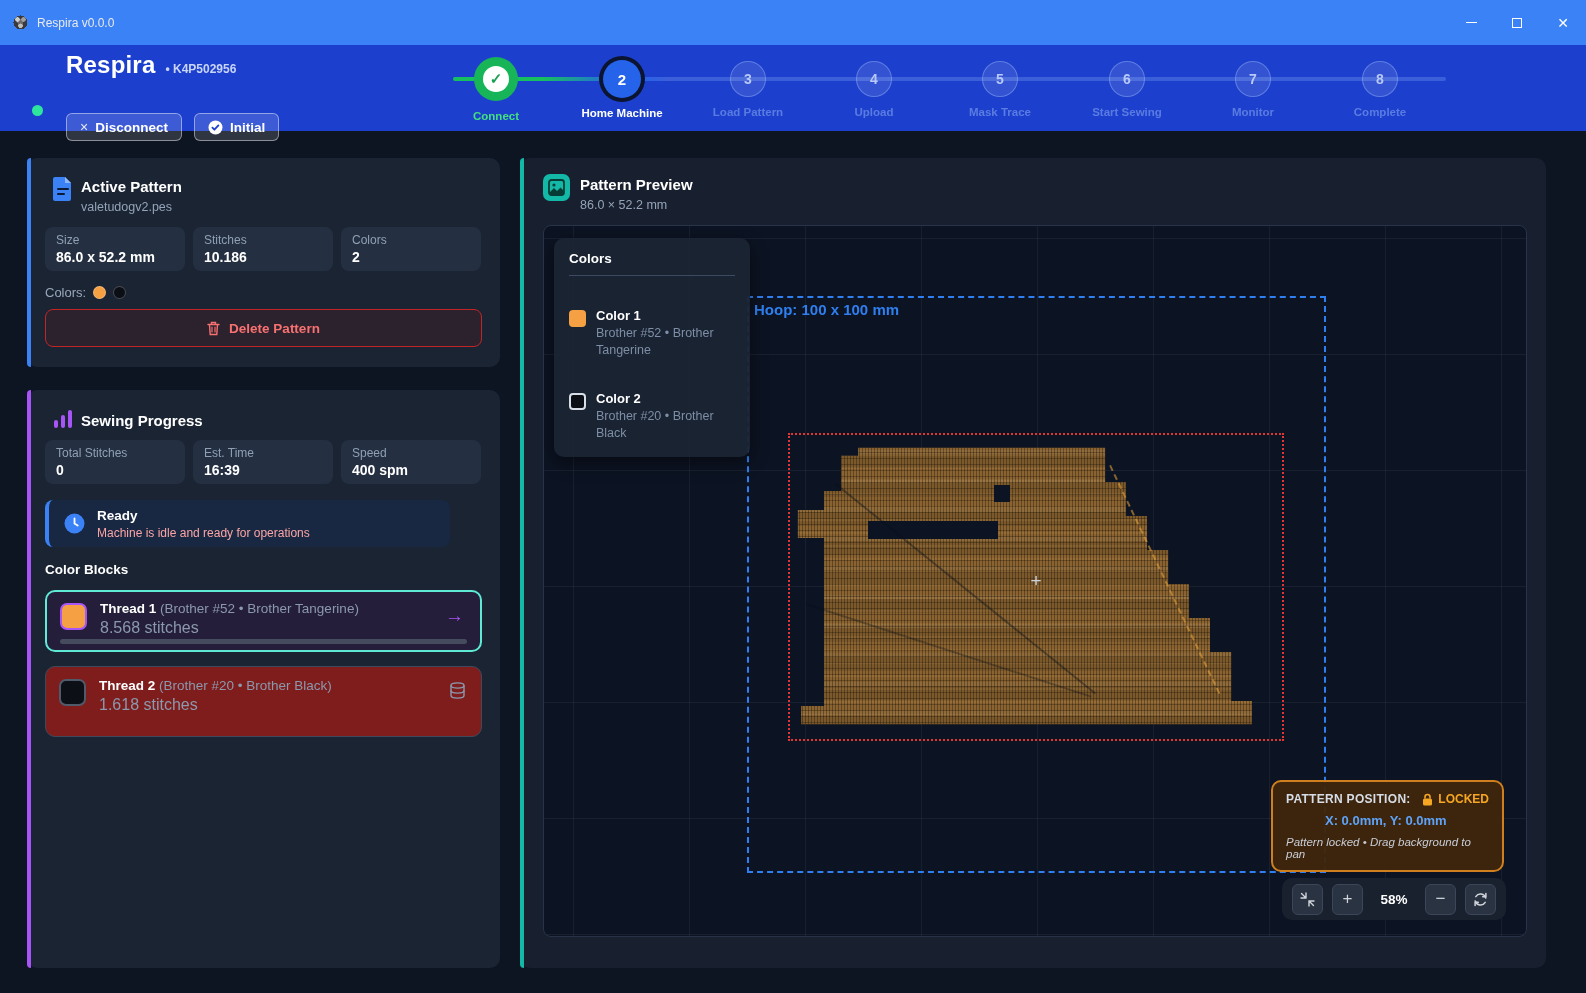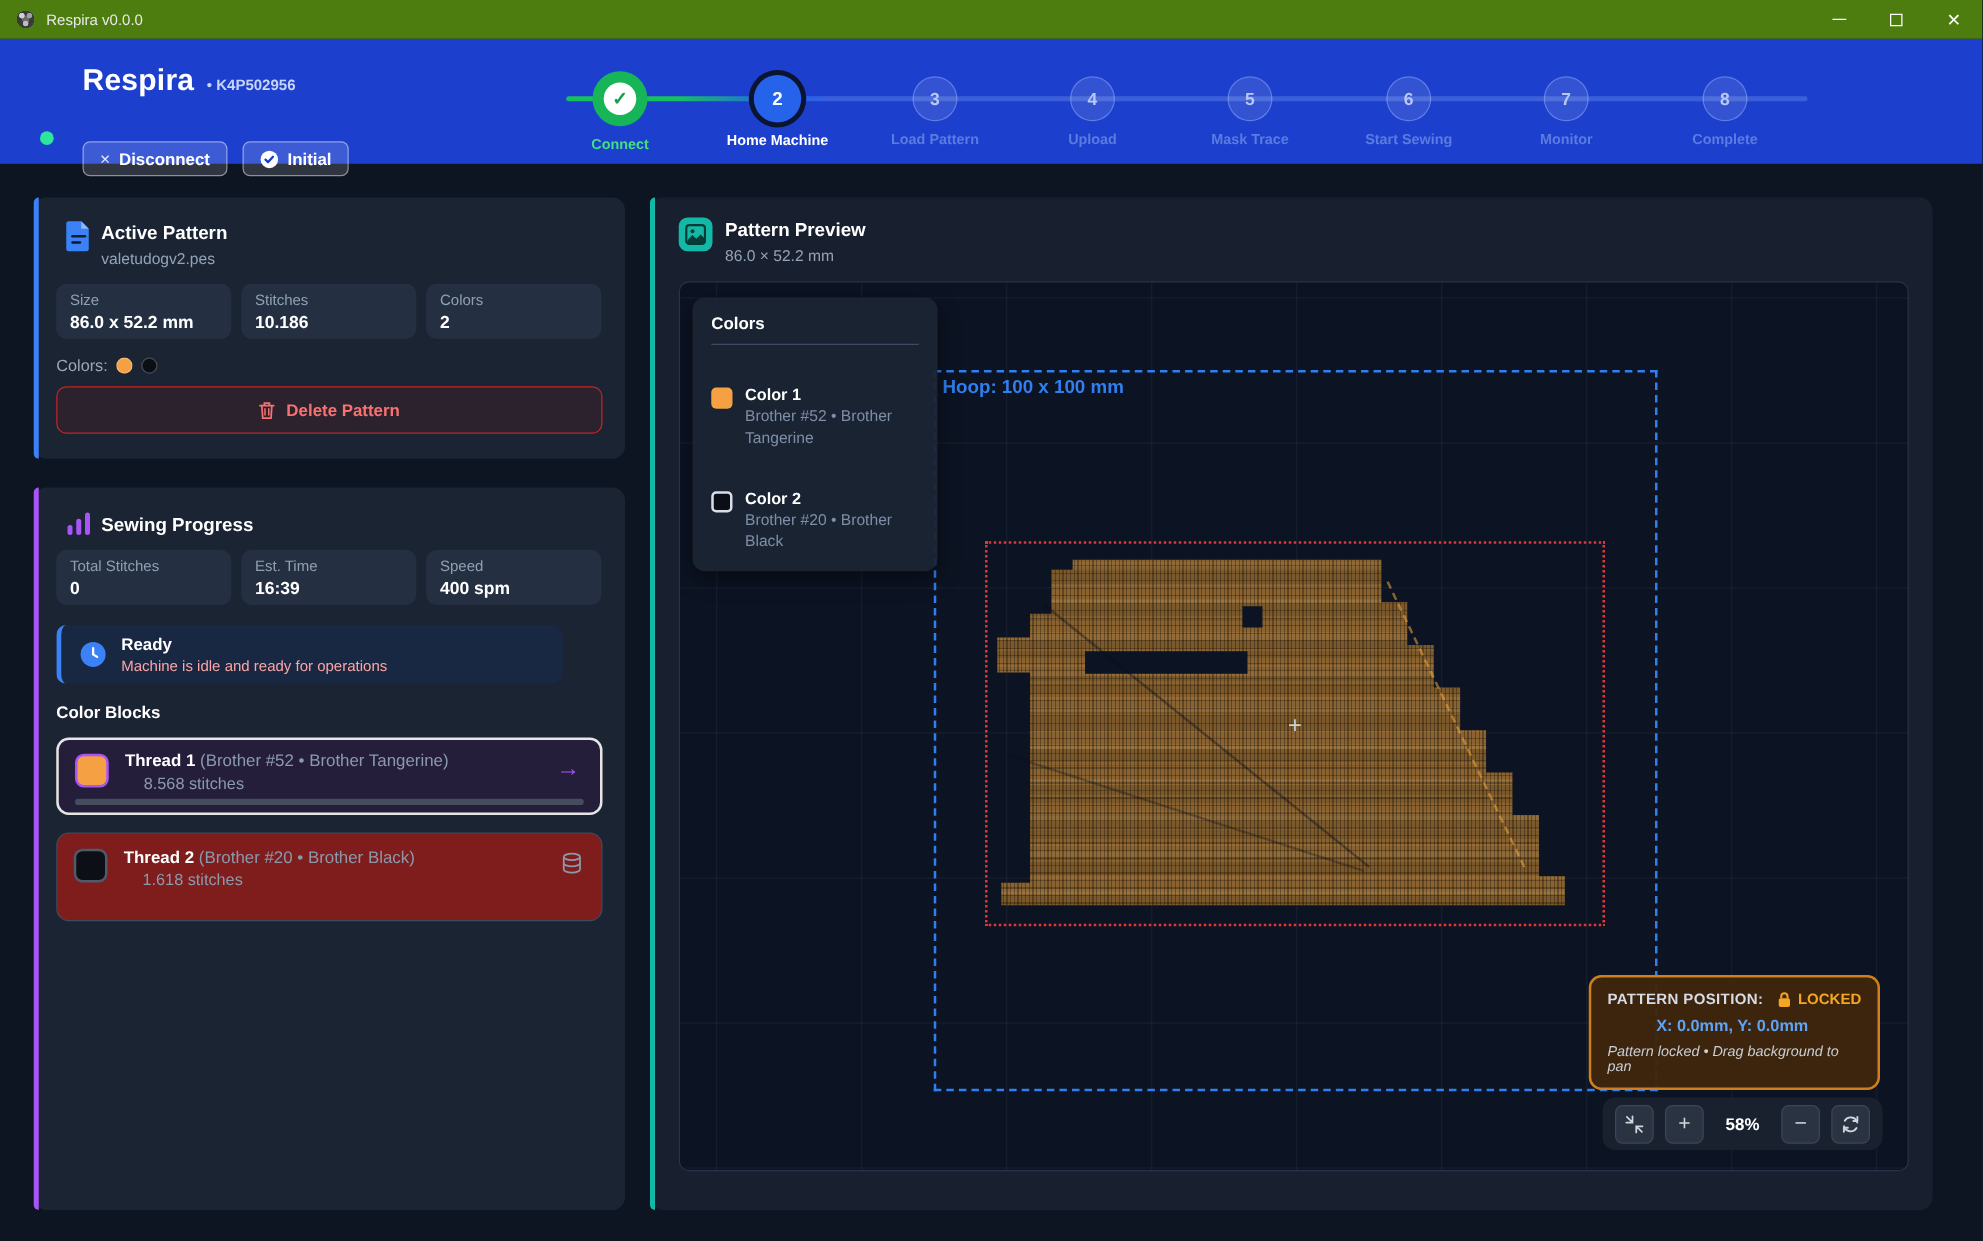--- a/index.html
+++ b/index.html
@@ -1,20 +1,20 @@
 <!DOCTYPE html>
 <html><head>
 <meta charset="utf-8">
 <style>
   * { box-sizing: border-box; margin: 0; padding: 0; }
   html,body { width:1586px; height:993px; overflow:hidden; }
   body { font-family:"Liberation Sans", sans-serif; background:#0e1522; color:#fff; position:relative; }
 
   
-  .titlebar { position:absolute; top:0; left:0; right:0; height:31px; background:#4d7c0f; display:flex; align-items:center; z-index:50;text-align:right; }
+  .titlebar { position:absolute; top:0; left:0; right:0; height:45px; background:#3b82f6; display:flex; align-items:center; z-index:50;text-align:right; }
   .app-icon { width:15px; height:15px; margin-left:13px; border-radius:50%;
     background: radial-gradient(circle at 30% 30%, #cfcfcf 0 2px, transparent 2.5px),
                 radial-gradient(circle at 70% 30%, #9f9f9f 0 2px, transparent 2.5px),
                 radial-gradient(circle at 50% 72%, #bdbdbd 0 2px, transparent 2.5px),
                 radial-gradient(circle at 50% 50%, #6a6a6a 0 3px, #3a3a3a 3px 7px, transparent 7px); }
   .titlebar-text { margin-left:9px; font-size:12px; color:#eaeaea; }
   .win-controls { margin-left:auto; display:flex; height:31px; }
   .win-btn { width:46px; height:31px; display:flex; align-items:center; justify-content:center; color:#fff; font-size:13px; }
   .max-glyph { width:10px; height:10px; border:1px solid #fff; }
   .min-glyph { width:11px; height:1px; background:#fff; }
@@ -71,30 +71,30 @@
   #card-sewing { left:27px; top:390px; width:473px; height:578px; }
   #card-sewing .hdr-icon { position:absolute; left:25px; top:18px; }
   #card-sewing .hdr-text { position:absolute; left:54px; top:22px; }
   .sp-stats { top:50px; }
   .ready-banner { position:absolute; left:18px; top:110px; width:405px; height:47px; background:#182742; border-radius:8px; border-left:4px solid #3b82f6; }
   .ready-icon { position:absolute; left:15px; top:13px; }
   .ready-title { position:absolute; left:48px; top:8px; font-size:13.5px; font-weight:bold; }
   .ready-msg { position:absolute; left:48px; top:26px; font-size:12px; color:#fca5a5; }
   .cb-title { position:absolute; left:18px; top:172px; font-size:13.5px; font-weight:bold; }
   .thread { position:absolute; left:18px; width:437px; border-radius:10px; cursor:pointer; }
-  .thread-1 { top:200px; height:62px; background:#241e3a; border:2px solid #e5e5e5; }
+  .thread-1 { top:200px; height:62px; background:#241e3a; border:2px solid #5eead4; }
   .thread-2 { top:276px; height:71px; background:#7f1d1d; border:1px solid #3e4a5c; }
   .thread-swatch { position:absolute; left:13px; top:11px; width:27px; height:27px; border-radius:7px; }
   .thread-1 .thread-swatch { border:2px solid #a855f7; }
   .thread-2 .thread-swatch { border:2px solid #4f5a6b; top:12px; }
   .thread-name-row { position:absolute; left:53px; top:9px; font-size:13.5px; }
   .thread-2 .thread-name-row { top:11px; }
   .thread-name { font-weight:bold; color:#fff; }
   .thread-detail { color:#8b99ad; }
-  .thread-stitches { position:absolute; left:68px; top:27px; font-size:13px; color:#8b99ad; }
+  .thread-stitches { position:absolute; left:53px; top:27px; font-size:16px; color:#8b99ad; }
   .thread-2 .thread-stitches { top:29px; }
   .thread-arrow { position:absolute; right:16px; top:13px; color:#a855f7; font-size:19px; font-weight:bold; }
   .thread-db { position:absolute; right:14px; top:14px; color:#8b99ad; }
   .thread-progress { position:absolute; left:13px; right:13px; bottom:6px; height:5px; background:#454c5e; border-radius:3px; }
 
   
   #card-preview { left:520px; top:158px; width:1026px; height:810px; background:#18202f; }
   #card-preview .hdr-icon { position:absolute; left:23px; top:16px; width:27px; height:27px; border-radius:7px; background:#14b8a6; display:flex; align-items:center; justify-content:center; color:#0b3a34; }
   #card-preview .hdr-text { position:absolute; left:60px; top:18px; }
 

